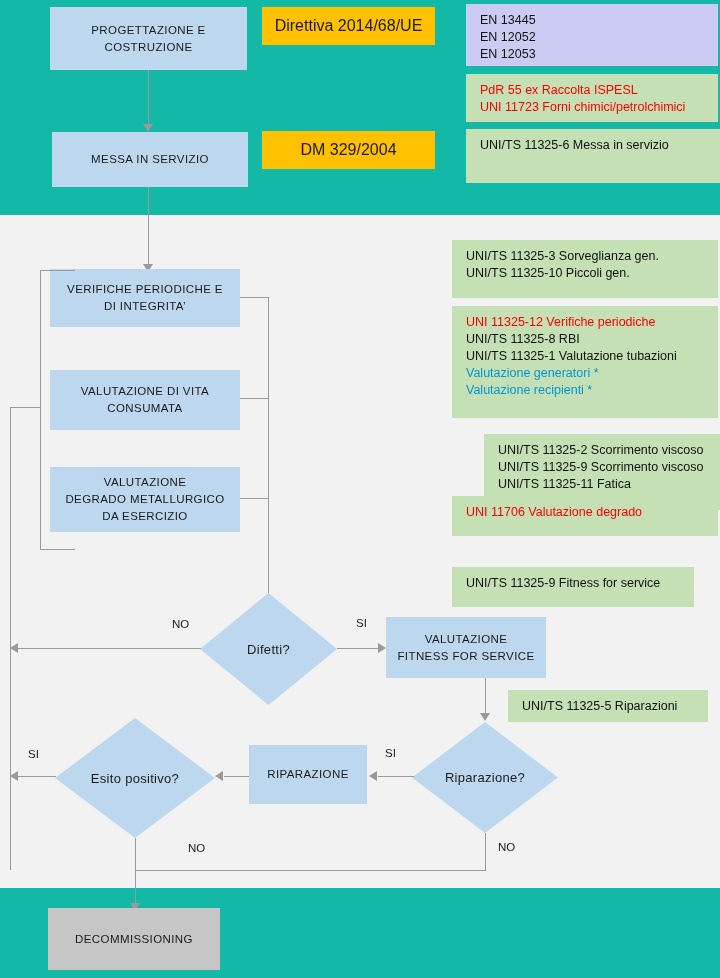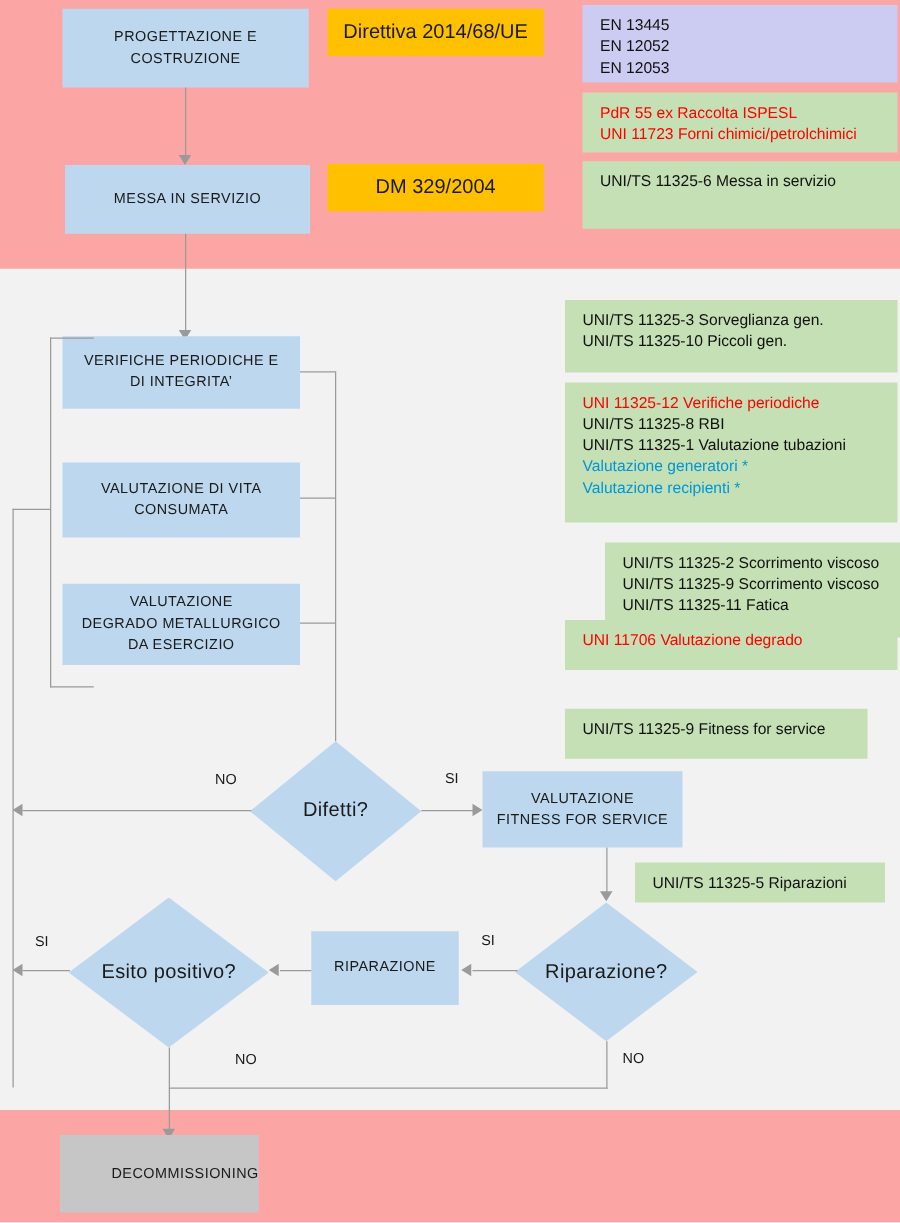--- a/index.html
+++ b/index.html
@@ -7,21 +7,21 @@
     padding: 0;
     background: #ffffff;
   }
   body {
     font-family: "Liberation Sans", sans-serif;
   }
   #canvas {
     position: relative;
     width: 720px;
     height: 978px;
-    background: #fca5a5;
+    background: #14b8a6;
     overflow: hidden;
   }
   .band {
     position: absolute;
     background: #f2f2f2;
   }
   .box {
     position: absolute;
     box-sizing: border-box;
     display: flex;
@@ -79,21 +79,21 @@
     inset: 0;
     background: #bdd7ee;
     clip-path: polygon(50% 0%, 100% 50%, 50% 100%, 0% 50%);
   }
   .diamond .lbl {
     position: absolute;
     inset: 0;
     display: flex;
     align-items: center;
     justify-content: center;
-    font-size: 16px;
+    font-size: 13px;
     color: #1a1a1a;
     letter-spacing: 0.3px;
   }
 
   .ln-h, .ln-v {
     position: absolute;
     background: #9a9a9a;
   }
   .ln-h { height: 1px; }
   .ln-v { width: 1px; }
@@ -286,17 +286,17 @@
   <div class="edge-lbl" style="left:28px; top:748px;">SI</div>
   <div class="ln-h" style="left:18px; top:776px; width:38px;"></div>
   <div class="arrow arrow-left" style="left:10px; top:771px;"></div>
 
   <div class="edge-lbl" style="left:188px; top:842px;">NO</div>
   <div class="ln-v" style="left:135px; top:838px; height:32px;"></div>
 
   <div class="ln-v" style="left:135px; top:870px; height:35px;"></div>
   <div class="arrow arrow-down" style="left:130px; top:903px;"></div>
 
-  <div class="box decom" style="left:48px; top:908px; width:159px; height:62px;justify-content:flex-end;">
+  <div class="box decom" style="left:48px; top:908px; width:172px; height:62px;">
     <span>DECOMMISSIONING</span>
   </div>
 
 </div>
 
 </body></html>

